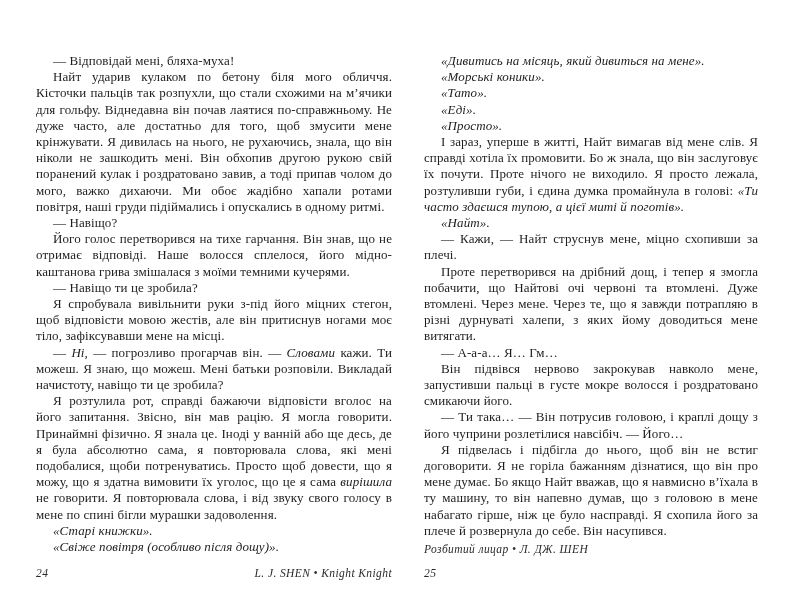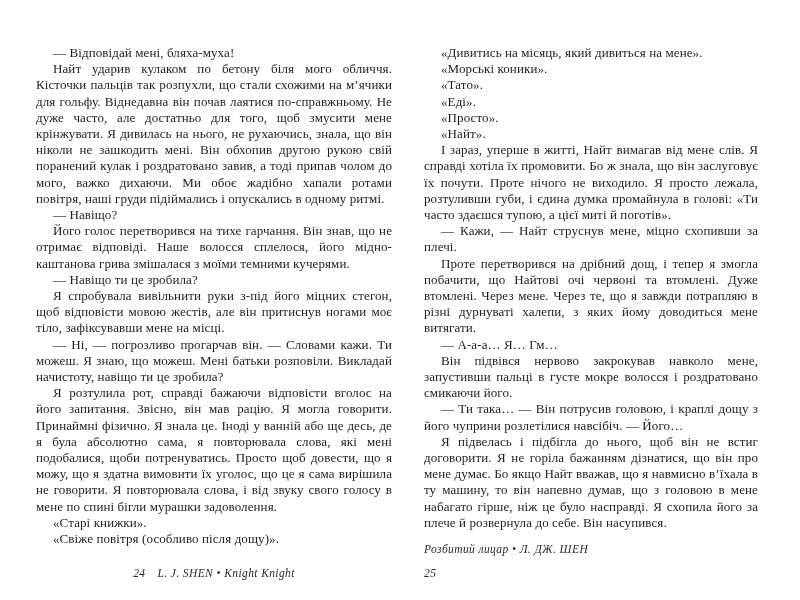--- a/index.html
+++ b/index.html
@@ -22,51 +22,51 @@
   }
   .page {
     position: absolute;
     top: 0;
     height: 600px;
   }
   .page-left  { left: 36px;  width: 356px; }
   .page-right { left: 424px; width: 334px; }
   .page-text {
     position: absolute;
-    top: 45px;
+    top: 53px;
     left: 0;
     right: 0;
     text-align: justify;
     font-size: 13px;
     line-height: 16.2px;
     letter-spacing: 0.1px;
   }
   .para {
     margin: 0;
     padding: 0;
     text-indent: 17px;
   }
   .seg { font-style: normal; }
-  .it  { }
+  .it  { font-style: italic; }
   .page-footer {
     position: absolute;
     bottom: 21px;
     left: 0;
     right: 0;
     font-size: 11.5px;
     color: #2a2a2a;
     font-style: italic;
     letter-spacing: 0.4px;
     white-space: nowrap;
   }
   .footer-left {
     display: flex;
     align-items: baseline;
     gap: 12px;
-    justify-content: center;
+    justify-content: space-between;
   }
   .footer-right {
     display: flex;
     align-items: baseline;
     gap: 12px;
     justify-content: flex-end;
     flex-direction: column;
   }
   .page-number {
     font-style: italic;
@@ -97,22 +97,22 @@
     </footer>
   </section>
 
   <section class="page page-right">
     <div class="page-text">
         <p class="para"><span class="seg it">«Дивитись на місяць, який дивиться на мене».</span></p>
         <p class="para"><span class="seg it">«Морські коники».</span></p>
         <p class="para"><span class="seg it">«Тато».</span></p>
         <p class="para"><span class="seg it">«Еді».</span></p>
         <p class="para"><span class="seg it">«Просто».</span></p>
+        <p class="para"><span class="seg">І зараз, уперше в житті, Найт вимагав від мене слів. Я справді хотіла їх промовити. Бо ж знала, що він заслуговує їх почути. Проте нічого не виходило. Я просто лежала, розтуливши губи, і єдина думка промайнула в голові: </span><span class="seg it">«Ти часто здаєшся тупою, а цієї миті й поготів».</span></p>
         <p class="para"><span class="seg it">«Найт».</span></p>
-        <p class="para"><span class="seg">І зараз, уперше в житті, Найт вимагав від мене слів. Я справді хотіла їх промовити. Бо ж знала, що він заслуговує їх почути. Проте нічого не виходило. Я просто лежала, розтуливши губи, і єдина думка промайнула в голові: </span><span class="seg it">«Ти часто здаєшся тупою, а цієї миті й поготів».</span></p>
         <p class="para"><span class="seg">— Кажи, — Найт струснув мене, міцно схопивши за плечі.</span></p>
         <p class="para"><span class="seg">Проте перетворився на дрібний дощ, і тепер я змогла побачити, що Найтові очі червоні та втомлені. Дуже втомлені. Через мене. Через те, що я завжди потрапляю в різні дурнуваті халепи, з яких йому доводиться мене витягати.</span></p>
         <p class="para"><span class="seg">— А-а-а… Я… Гм…</span></p>
         <p class="para"><span class="seg">Він підвівся нервово закрокував навколо мене, запустивши пальці в густе мокре волосся і роздратовано смикаючи його.</span></p>
         <p class="para"><span class="seg">— Ти така… — Він потрусив головою, і краплі дощу з його чуприни розлетілися навсібіч. — Його…</span></p>
         <p class="para"><span class="seg">Я підвелась і підбігла до нього, щоб він не встиг договорити. Я не горіла бажанням дізнатися, що він про мене думає. Бо якщо Найт вважав, що я навмисно в’їхала в ту машину, то він напевно думав, що з головою в мене набагато гірше, ніж це було насправді. Я схопила його за плече й розвернула до себе. Він насупився.</span></p>
       </div>
     <footer class="page-footer footer-right" style="color: rgb(42, 42, 42);">
       <span class="running-title">Розбитий лицар • Л. ДЖ. ШЕН</span>
       <span class="page-number">25</span>

